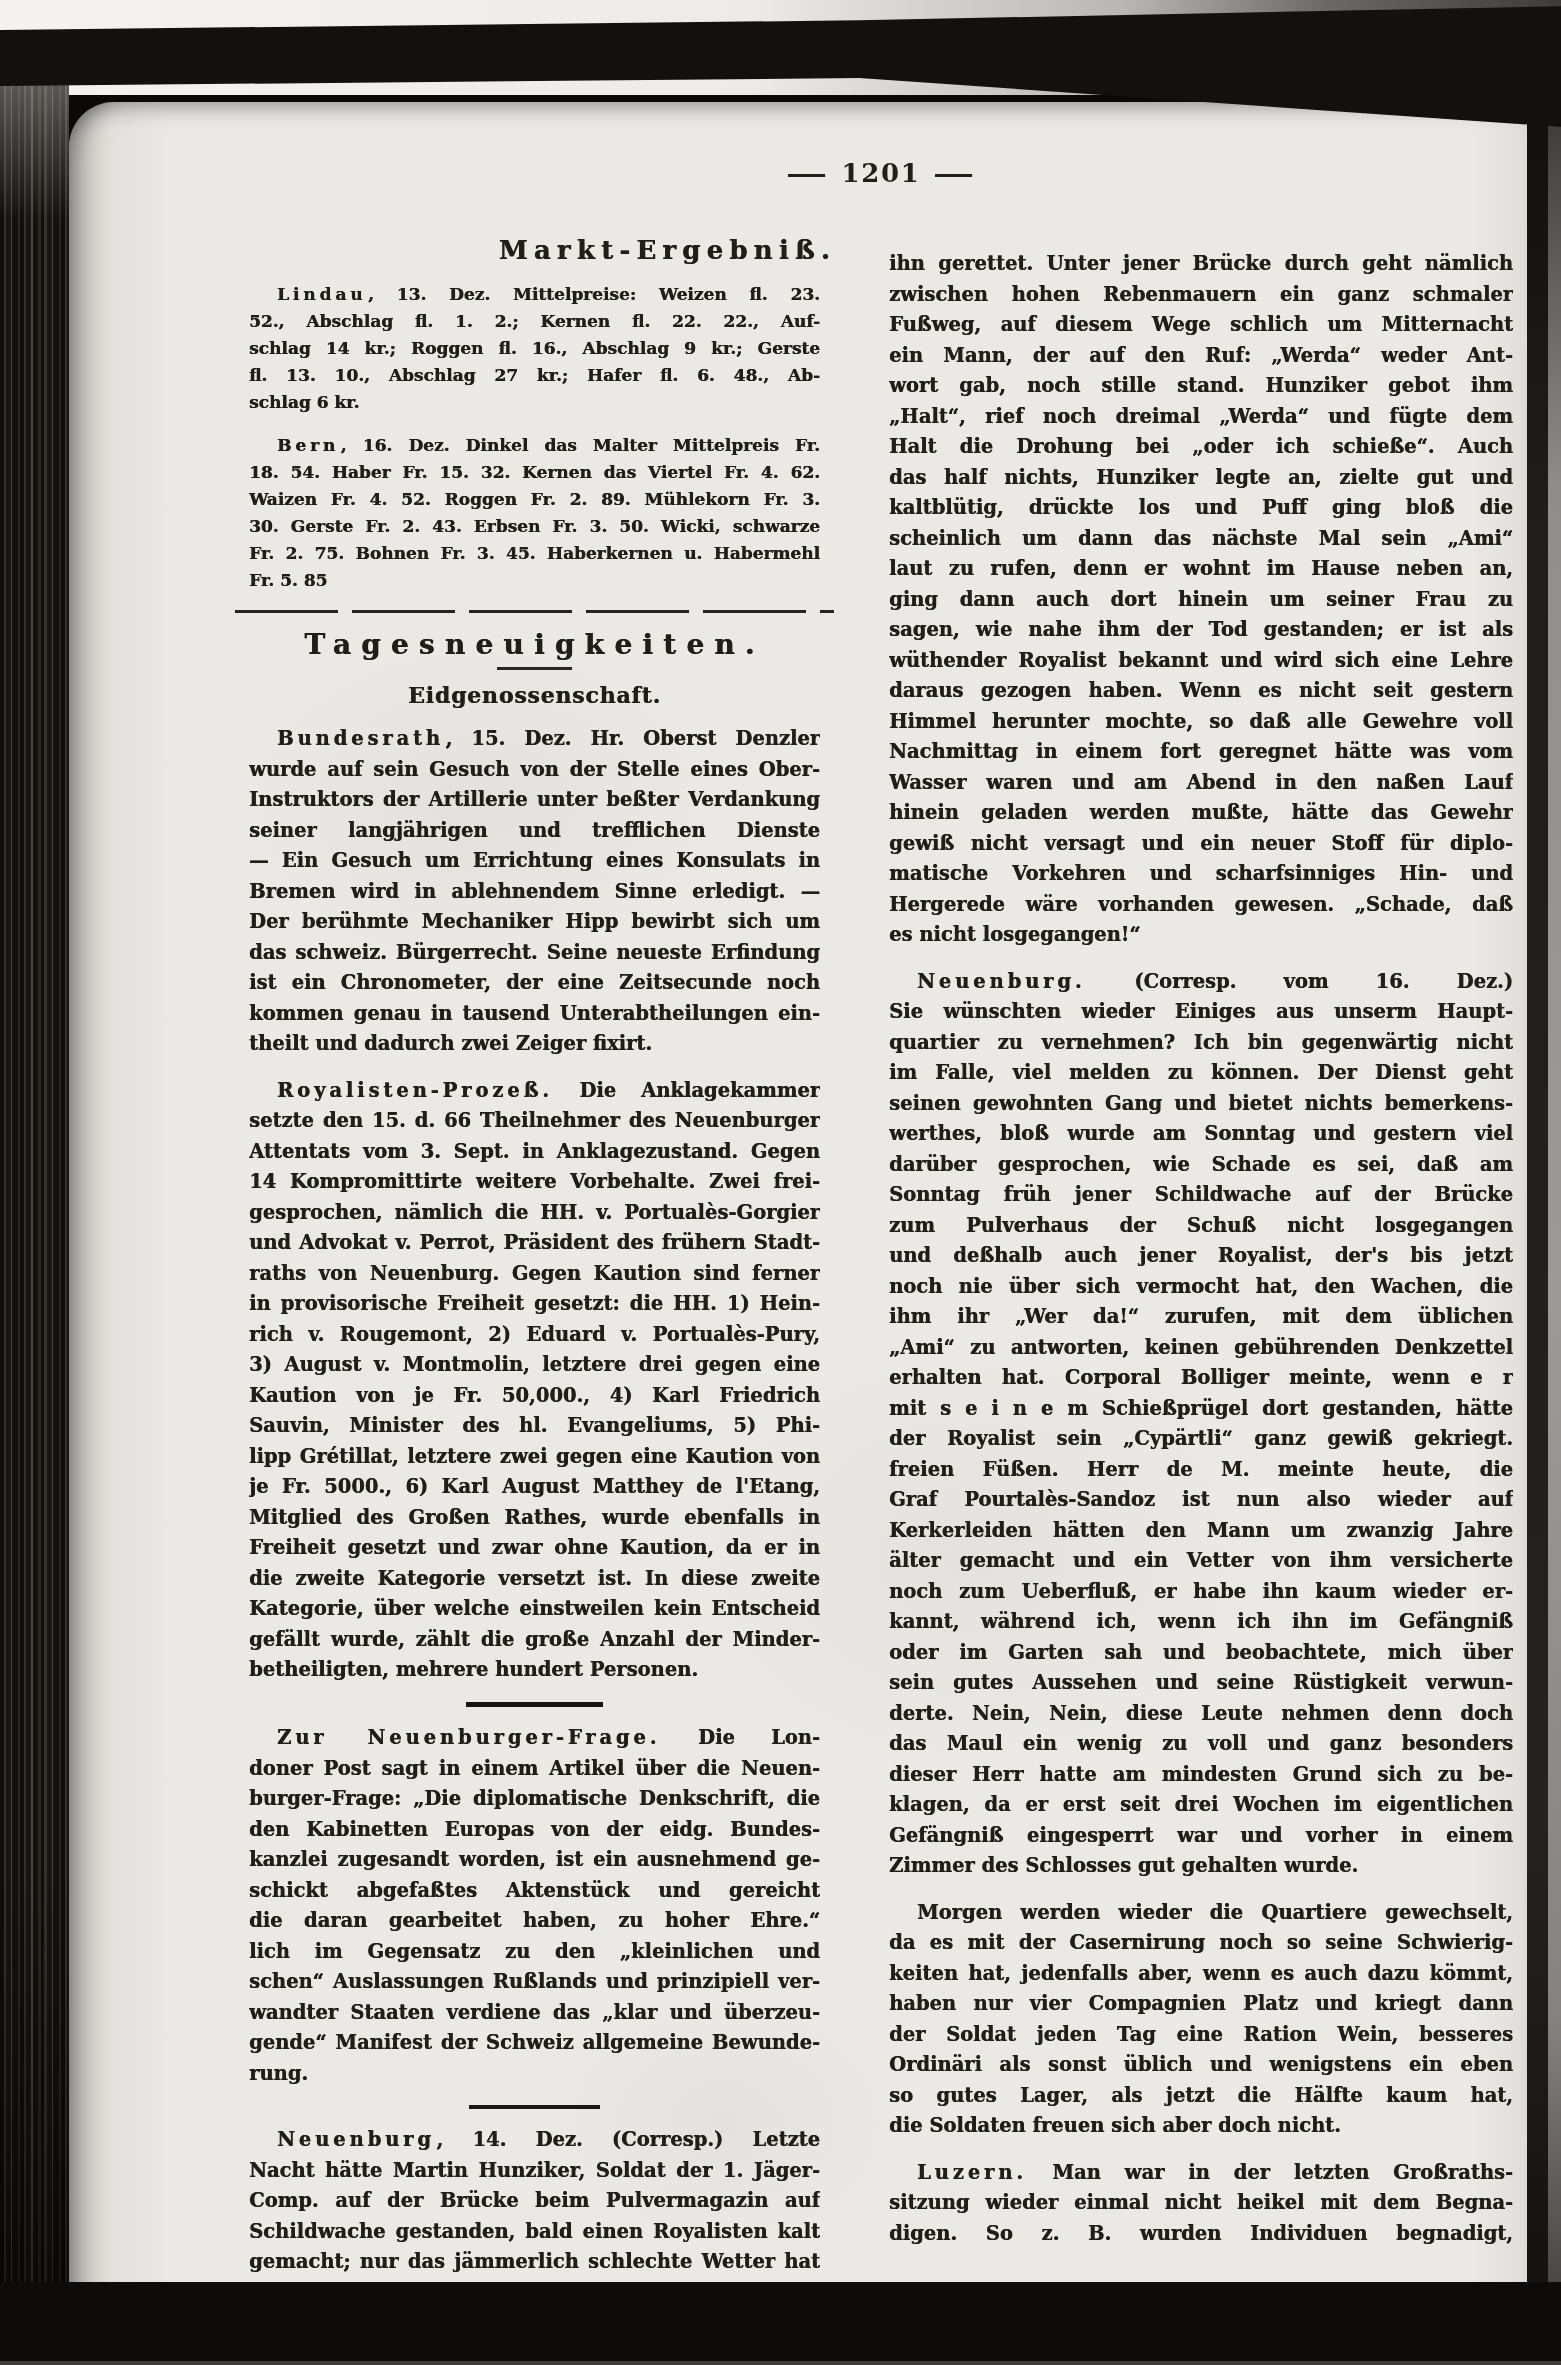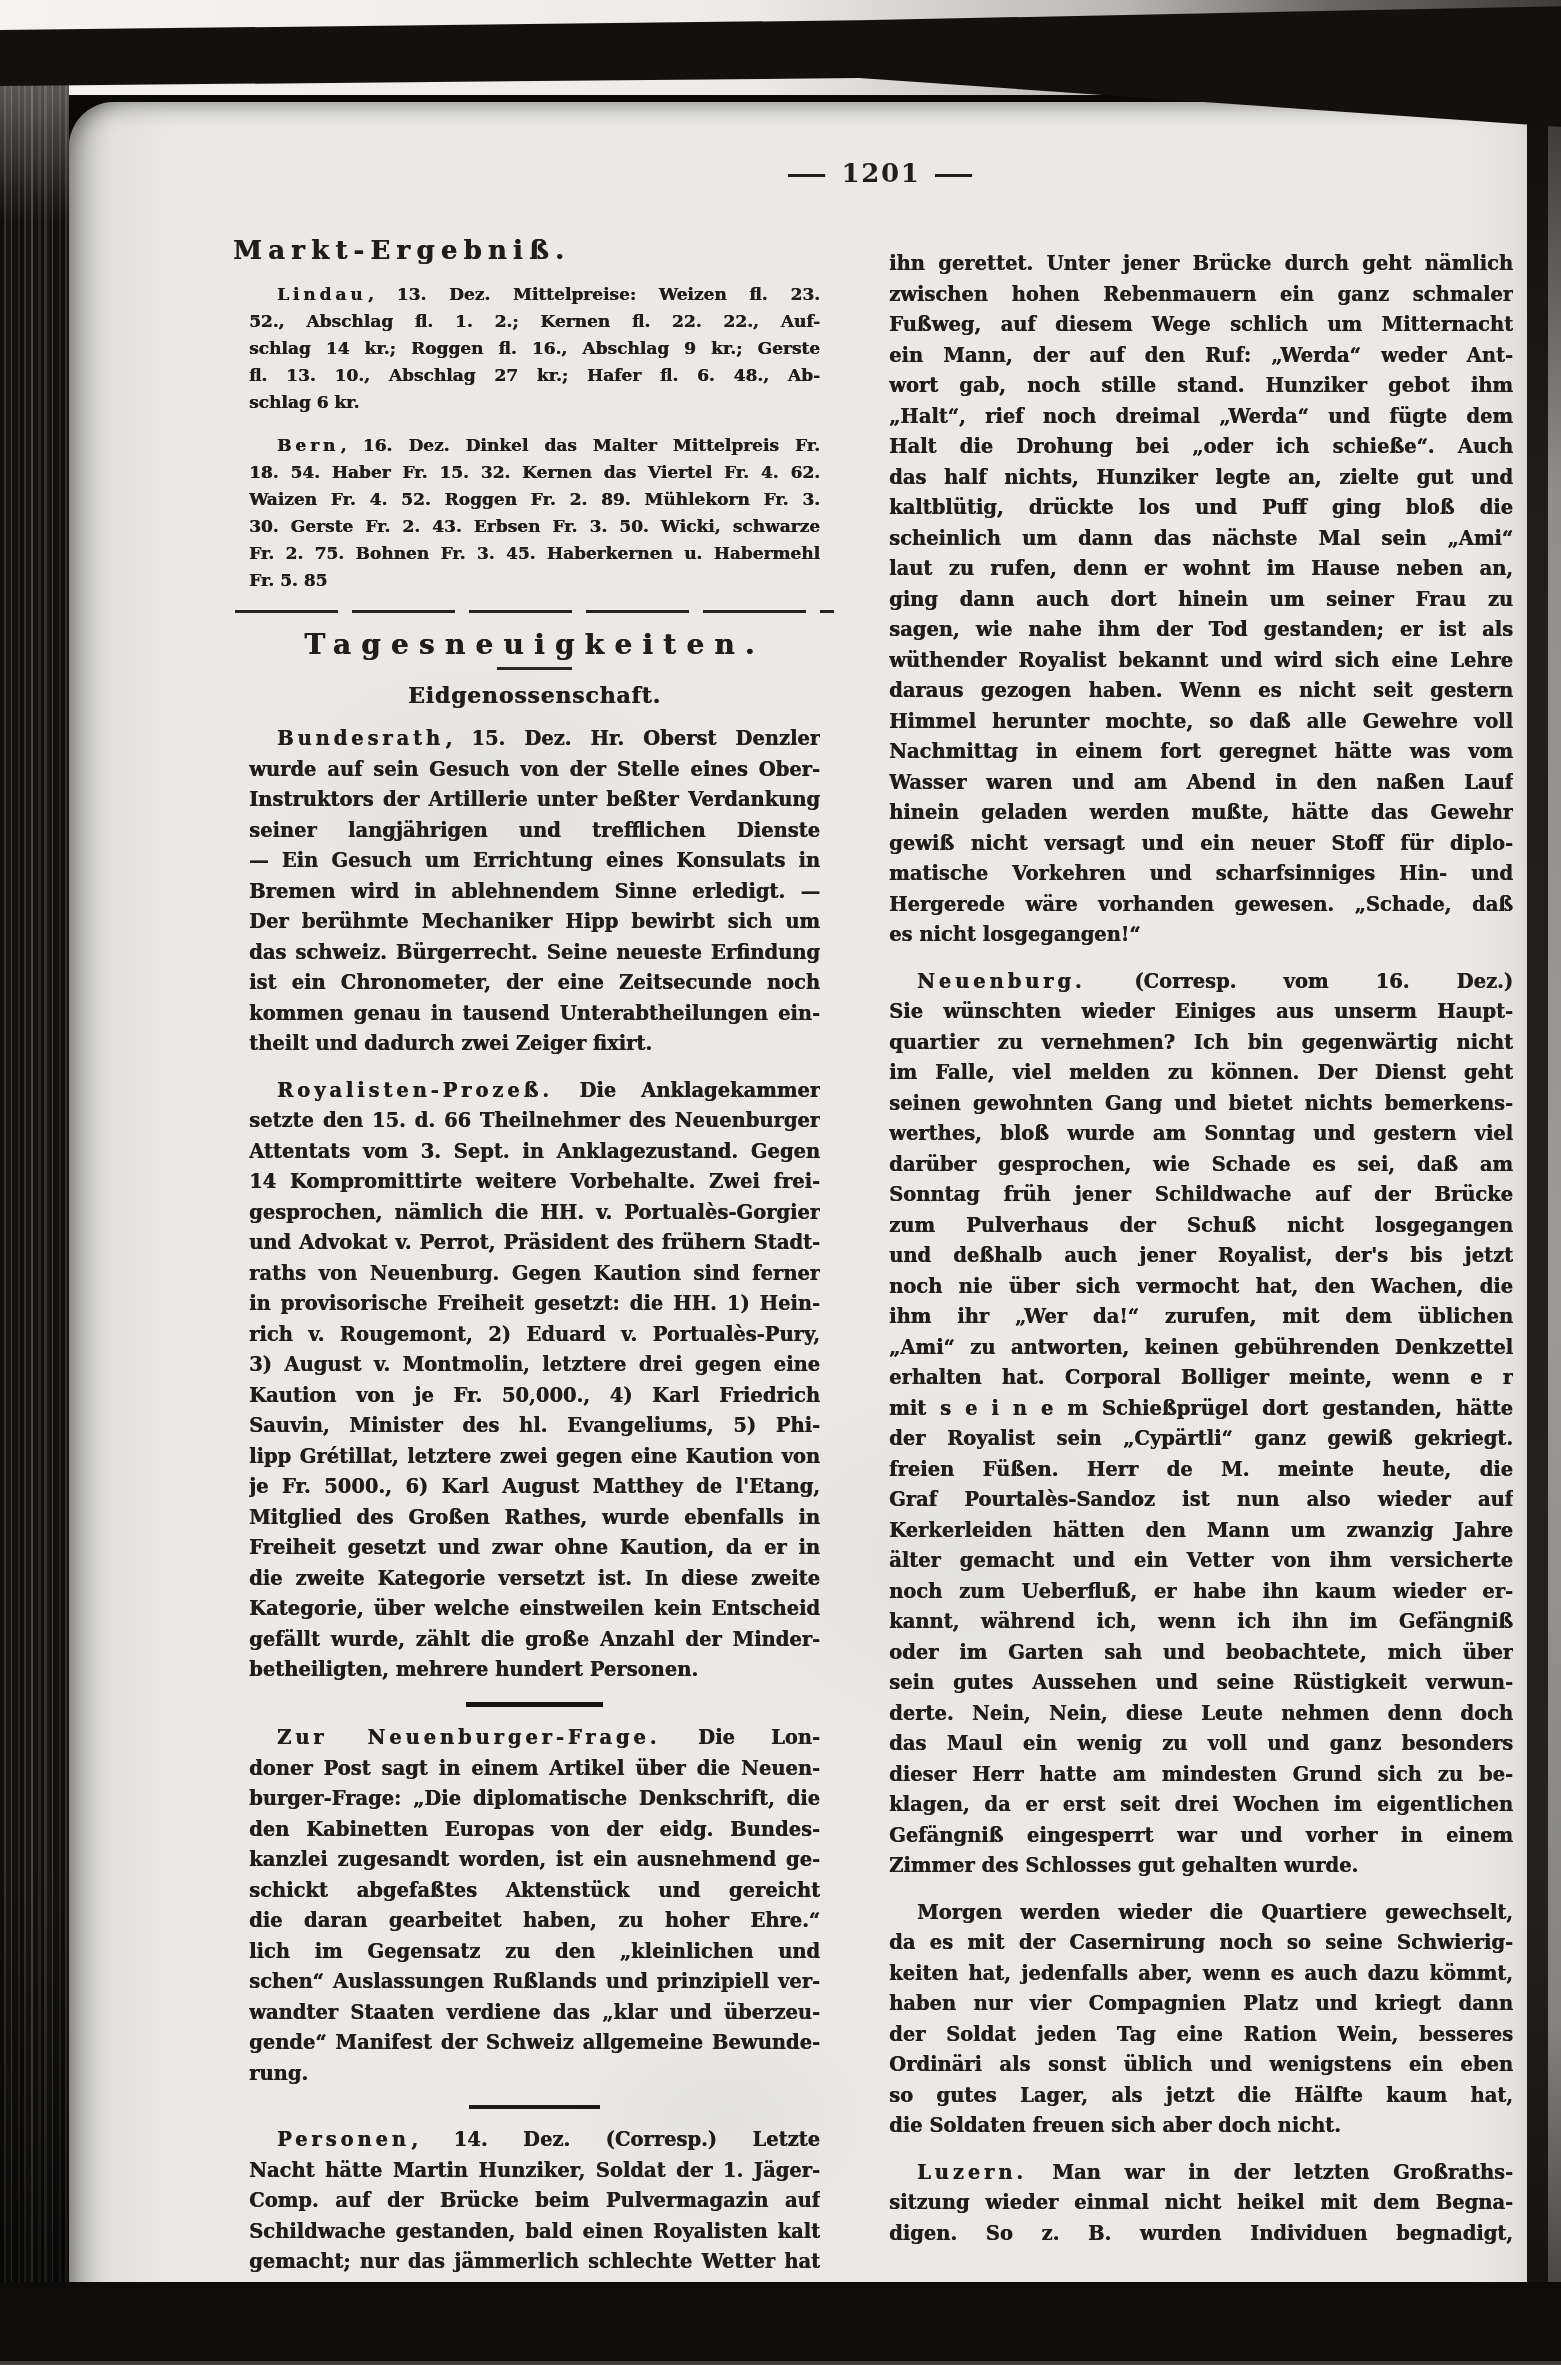--- a/index.html
+++ b/index.html
@@ -45,21 +45,21 @@
   .para,.para-small{font-weight:bold;text-shadow:0.4px 0 0 currentColor;}
   .para{font-size:19.5px;}
   .para .ln{height:30.5px;line-height:30.5px;}
   .para-small{font-size:17px;}
   .para-small .ln{height:27px;line-height:27px;}
   .ln{overflow:hidden;text-align:justify;text-align-last:justify;}
   .ln.end{text-align:left;text-align-last:left;}
   .ln.ind{text-indent:28px;}
   .lead{letter-spacing:3.9px;margin-right:1.6px;}
 
-  .heading-main{font-size:26px;font-weight:bold;letter-spacing:6.2px;text-align:left;
+  .heading-main{font-size:26px;font-weight:bold;letter-spacing:6.2px;text-align:right;
     margin:1.6px 0 9.4px;text-shadow:0.5px 0 0 currentColor;}
   .heading-spaced{font-size:28px;font-weight:bold;letter-spacing:10.2px;text-align:center;
     margin:0 0 6.2px;text-shadow:0.5px 0 0 currentColor;}
   .heading-sub{font-size:22px;font-weight:bold;text-align:center;letter-spacing:0.8px;
     margin:0 0 9.4px;text-shadow:0.5px 0 0 currentColor;}
   .rule-dashed{height:3.1px;margin:14px 1.6px 15.6px;
     background:repeating-linear-gradient(90deg,#262421 0 103px,rgba(0,0,0,0) 103px 117px);}
   .rule-short{width:75px;height:2.3px;background:#2a2825;margin:6.2px auto 12.5px;}
   .rule-thick{width:137px;height:5.5px;background:#171512;margin:7.8px auto 12.5px;}
   .rule-medium{width:131px;height:3.9px;background:#1b1916;margin:9.4px auto 12.5px;}
@@ -141,21 +141,21 @@
           <div class="ln">schickt abgefaßtes Aktenstück und gereicht denjenigen,</div>
           <div class="ln">die daran gearbeitet haben, zu hoher Ehre.“ Nament-</div>
           <div class="ln">lich im Gegensatz zu den „kleinlichen und rabulisti-</div>
           <div class="ln">schen“ Auslassungen Rußlands und prinzipiell ver-</div>
           <div class="ln">wandter Staaten verdiene das „klar und überzeu-</div>
           <div class="ln">gende“ Manifest der Schweiz allgemeine Bewunde-</div>
           <div class="ln end">rung.</div>
         </div>
         <div class="blk rule-medium"></div>
         <div class="blk para">
-          <div class="ln ind"><span class="lead">Personen</span>, 14. Dez. (Corresp.) Letzte</div>
+          <div class="ln ind"><span class="lead">Neuenburg</span>, 14. Dez. (Corresp.) Letzte</div>
           <div class="ln">Nacht hätte Martin Hunziker, Soldat der 1. Jäger-</div>
           <div class="ln">Comp. auf der Brücke beim Pulvermagazin auf</div>
           <div class="ln">Schildwache gestanden, bald einen Royalisten kalt</div>
           <div class="ln">gemacht; nur das jämmerlich schlechte Wetter hat</div>
         </div>
       </div>
     <div class="col">
         <div class="blk para">
           <div class="ln">ihn gerettet. Unter jener Brücke durch geht nämlich</div>
           <div class="ln">zwischen hohen Rebenmauern ein ganz schmaler</div>

